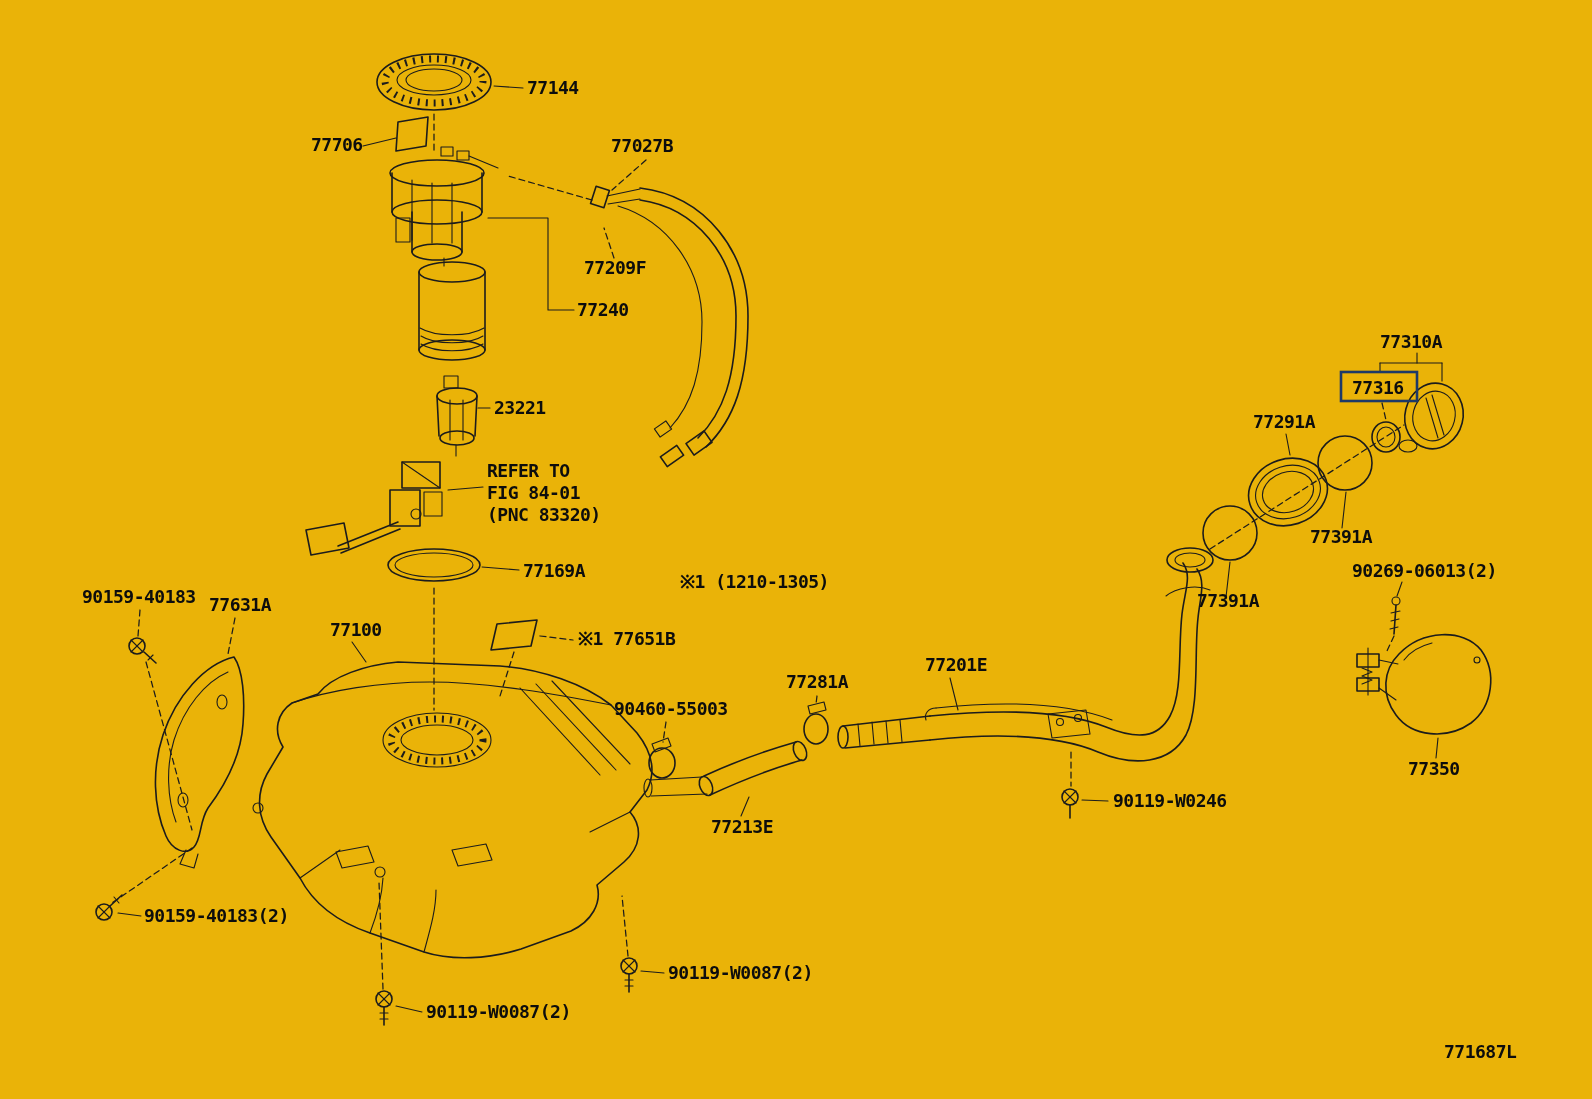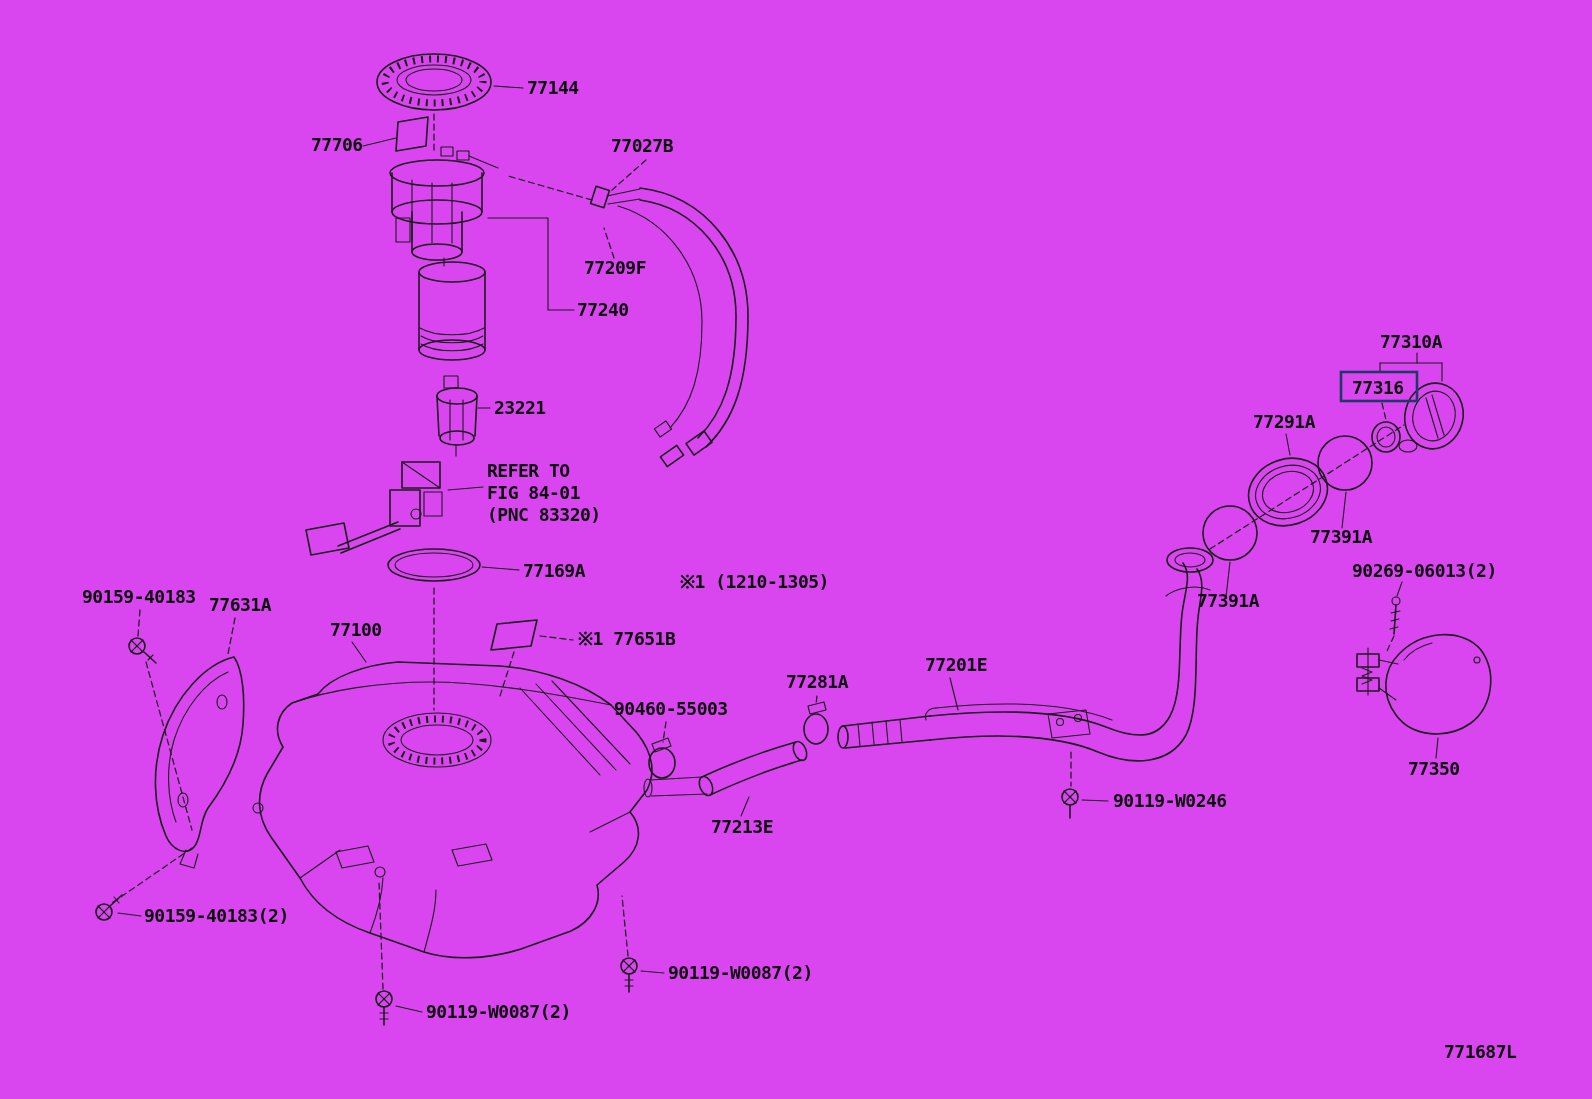--- a/index.html
+++ b/index.html
@@ -1,16 +1,16 @@
 <!DOCTYPE html>
 <html><head>
 <meta charset="utf-8">
 <style>
   html,body{margin:0;padding:0;background:#ffffff;}
-  .canvas{position:relative;width:1592px;height:1099px;background:#d946ef;overflow:hidden;
+  .canvas{position:relative;width:1592px;height:1099px;background:#eab308;overflow:hidden;
           font-family:"DejaVu Sans Mono", monospace;}
   svg{position:absolute;inset:0;display:block;}
   .draw{stroke:#1c1c1c;stroke-width:1.6;fill:none;stroke-linecap:round;stroke-linejoin:round;}
   .thin{stroke:#1c1c1c;stroke-width:1.1;fill:none;stroke-linecap:round;stroke-linejoin:round;}
   .dash{stroke:#1c1c1c;stroke-width:1.25;fill:none;stroke-dasharray:6 4;stroke-linecap:round;}
   .teeth{stroke:#1c1c1c;fill:none;stroke-width:7;stroke-dasharray:2 6;}
   .lbl{font:bold 18px "DejaVu Sans Mono", monospace;fill:#0d0d0d;letter-spacing:-0.5px;}
   .boxed{stroke:#1e3a68;stroke-width:2.6;fill:none;}
 </style>
 </head>

